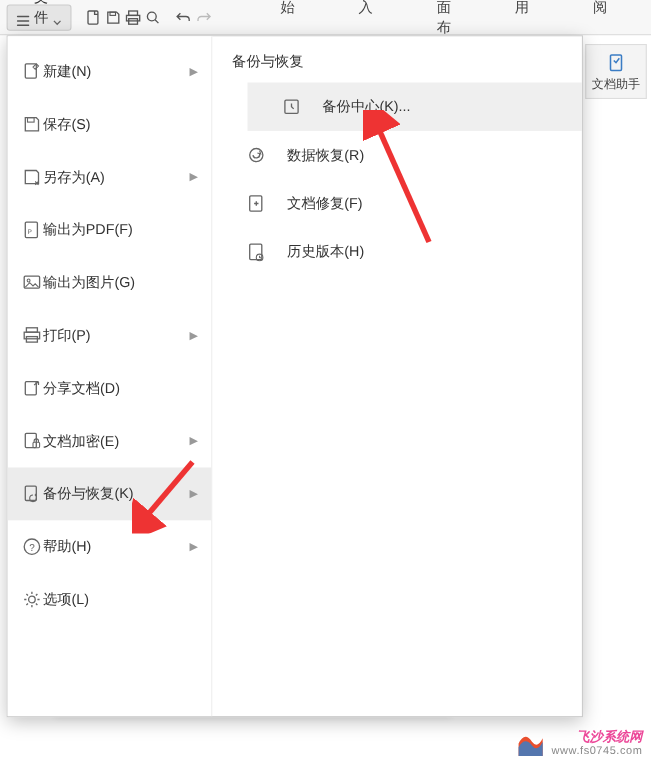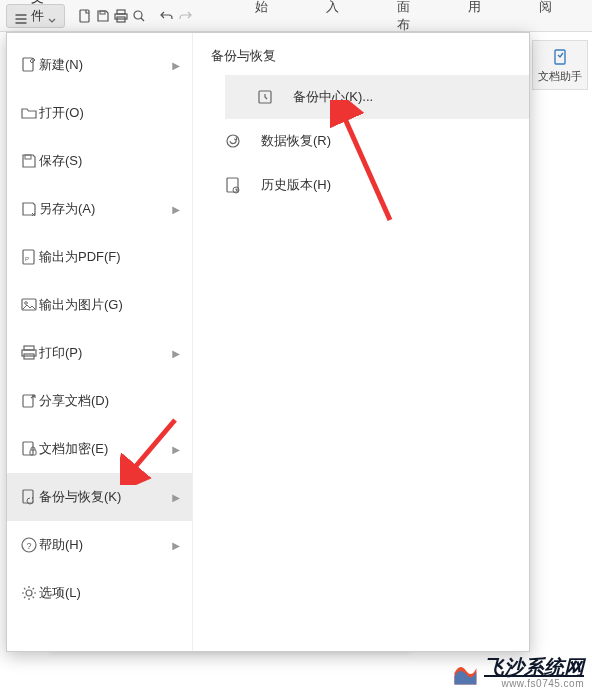--- a/index.html
+++ b/index.html
@@ -168,25 +168,24 @@
   }
   .wm-logo {
     width:26px;height:26px;
   }
   .wm-text {
     display:flex;
     flex-direction:column;
     line-height:1.1;
   }
   .wm-main {
-    font-size:20px;
+    font-size:12px;
     font-weight:700;
     font-style:italic;
-    color:#0f172a;
-    text-decoration:underline;
+    color:#ec4899;
   }
   .wm-sub {
     font-size:10px;
     color:#888;
     letter-spacing:0.5px;
   }
 
   
   .doc-page {
     position:absolute;
@@ -278,28 +277,20 @@
       <span class="mi-icon">
         <svg width="18" height="18" viewBox="0 0 18 18">
             <rect x="3" y="2" width="10" height="13" rx="1" fill="none" stroke="#666" stroke-width="1.2"></rect>
             <path d="M10 5 l3 -3 l2 2 l-3 3z" fill="none" stroke="#666" stroke-width="1"></path>
           </svg>
       </span>
       <span class="mi-label">新建(N)</span>
       <span class="arrow">▶</span>
     </div>
 
-    <div class="menu-item">
-      <span class="mi-icon">
-        <svg width="18" height="18" viewBox="0 0 18 18">
-            <path d="M2 5h5l1.5 2H16v7H2z" fill="none" stroke="#666" stroke-width="1.2"></path>
-          </svg>
-      </span>
-      <span class="mi-label">打开(O)</span>
-    </div>
 
     <div class="menu-item">
       <span class="mi-icon">
         <svg width="18" height="18" viewBox="0 0 18 18">
             <path d="M3 3h10l2 2v10H3z" fill="none" stroke="#666" stroke-width="1.2"></path>
             <rect x="5" y="3" width="6" height="4" fill="none" stroke="#666" stroke-width="1"></rect>
           </svg>
       </span>
       <span class="mi-label">保存(S)</span>
     </div>
@@ -422,20 +413,29 @@
       <span class="si-icon">
         <svg width="18" height="18" viewBox="0 0 18 18">
             <circle cx="9" cy="9" r="6" fill="none" stroke="#666" stroke-width="1.2"></circle>
             <path d="M6 9a3 3 0 106-1" fill="none" stroke="#666" stroke-width="1.2"></path>
             <path d="M12 5l1 3-3-1" fill="none" stroke="#666" stroke-width="1"></path>
           </svg>
       </span>
       <span>数据恢复(R)</span>
     </div>
 
+    <div class="sub-item">
+      <span class="si-icon">
+        <svg width="18" height="18" viewBox="0 0 18 18">
+            <rect x="3" y="2" width="11" height="14" rx="1" fill="none" stroke="#666" stroke-width="1.2"></rect>
+            <path d="M7 9h4M9 7v4" stroke="#666" stroke-width="1.2"></path>
+          </svg>
+      </span>
+      <span>文档修复(F)</span>
+    </div>
 
     <div class="sub-item">
       <span class="si-icon">
         <svg width="18" height="18" viewBox="0 0 18 18">
             <rect x="3" y="2" width="11" height="14" rx="1" fill="none" stroke="#666" stroke-width="1.2"></rect>
             <circle cx="12" cy="14" r="3" fill="none" stroke="#666" stroke-width="1"></circle>
             <path d="M12 12.5v1.5l1 .7" stroke="#666" stroke-width="1"></path>
           </svg>
       </span>
       <span>历史版本(H)</span>

